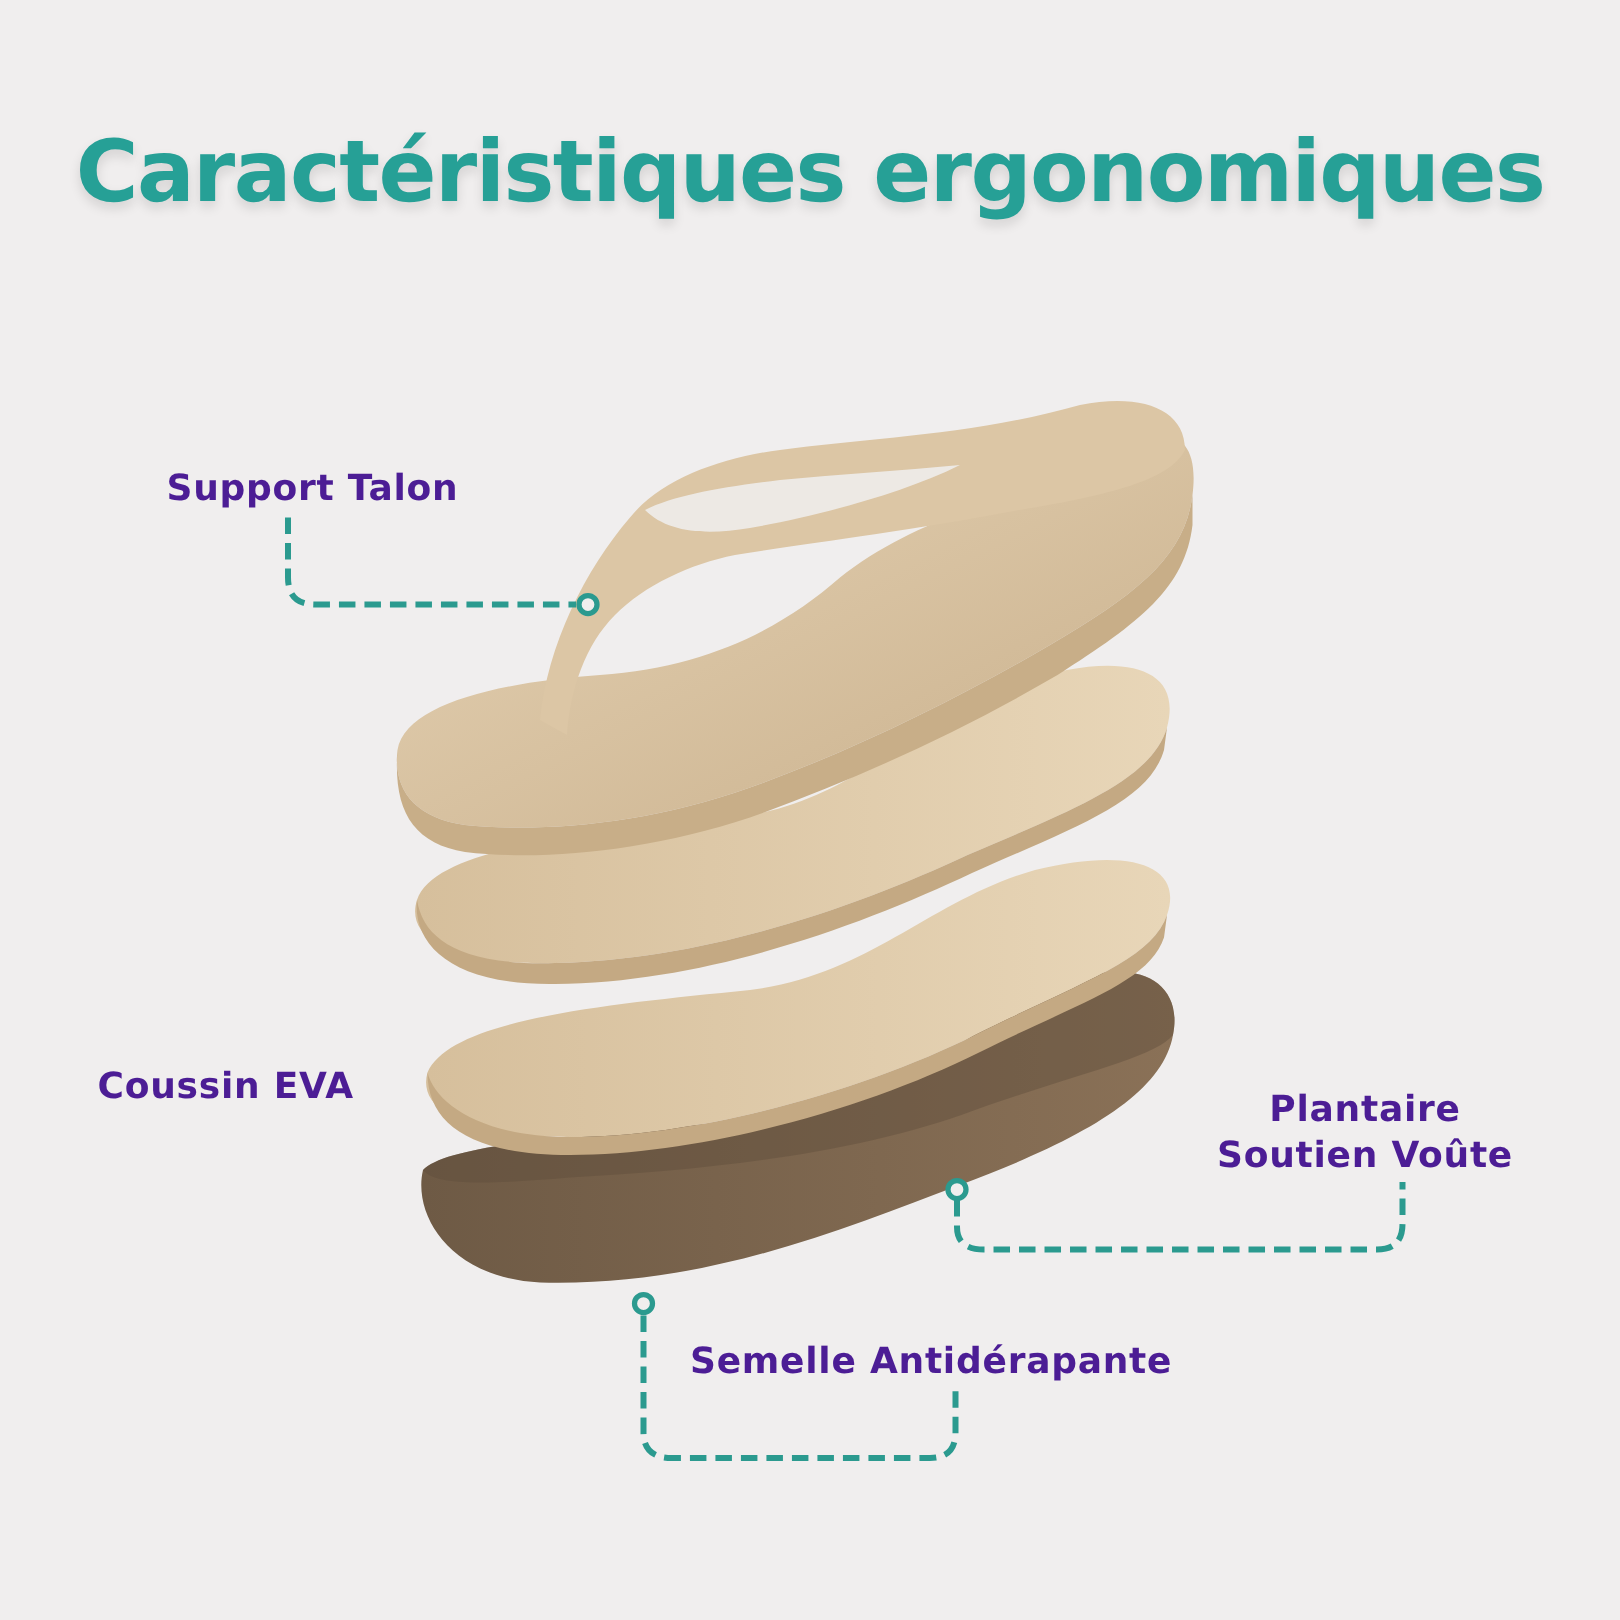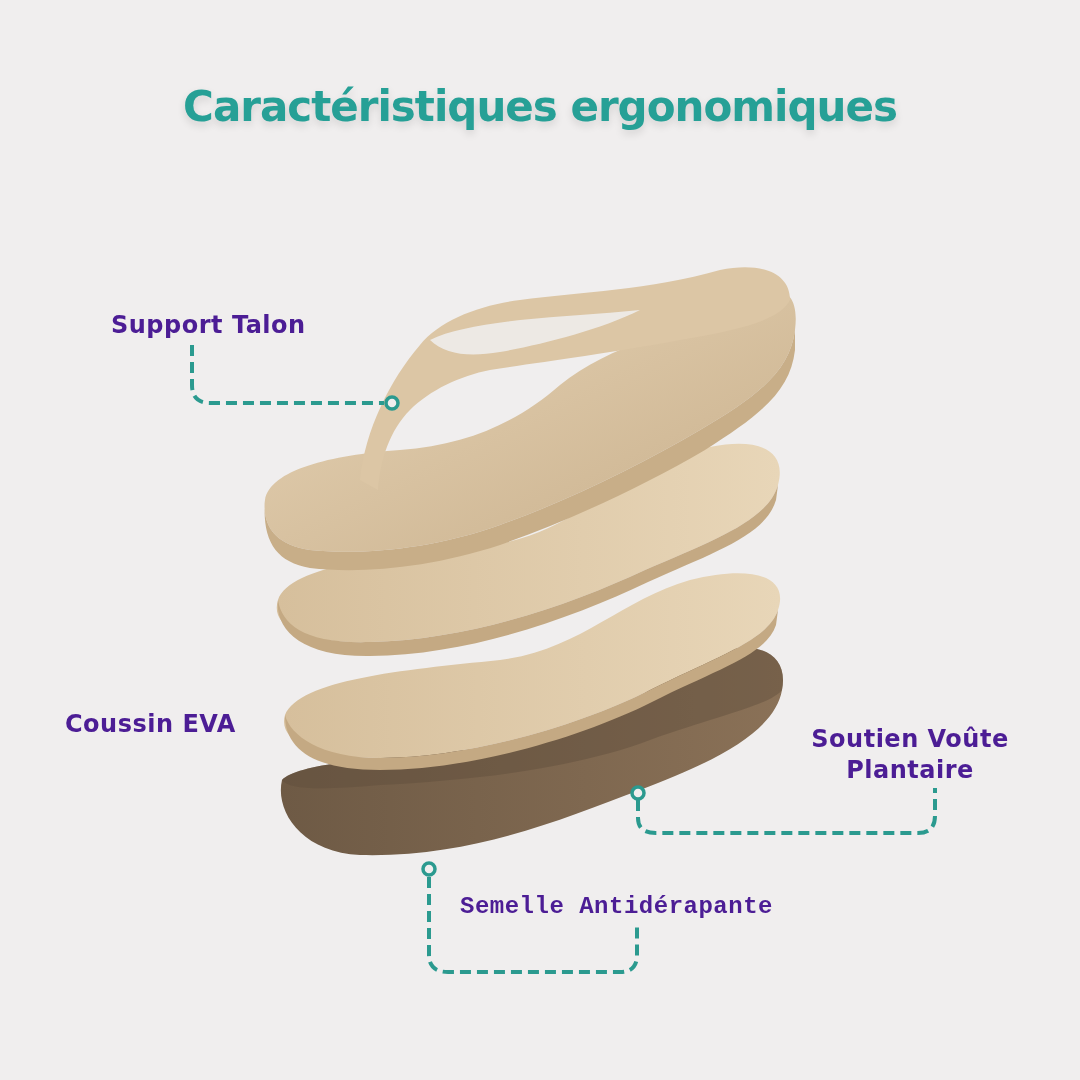--- a/index.html
+++ b/index.html
@@ -1,22 +1,22 @@
 <!DOCTYPE html>
 <html><head>
 <meta charset="utf-8">
 <style>
   html, body { margin:0; padding:0; }
   body { width:1080px; height:1080px; background:#f0eeee; position:relative; overflow:hidden; font-family:"DejaVu Sans", sans-serif; }
-  .title { position:absolute; left:0; top:82px; width:1080px; text-align:center; font-size:42px; font-weight:bold; color:#26a096; letter-spacing:-1px; text-shadow:0 4px 8px rgba(0,0,0,0.12); }
+  .title { position:absolute; left:0; top:82px; width:1080px; text-align:center; font-size:57px; font-weight:bold; color:#26a096; letter-spacing:-1px; text-shadow:0 4px 8px rgba(0,0,0,0.12); }
   .label { position:absolute; font-weight:bold; color:#4c1d95; font-size:24px; letter-spacing:0.5px; }
   .lbl-talon { left:111px; top:311px; }
   .lbl-eva { left:65px; top:710px; }
   .lbl-voute { left:790px; top:724px; width:240px; text-align:center; line-height:31px; }
-  .lbl-semelle { left:460px; top:893px;font-family:Liberation Mono, monospace; }
+  .lbl-semelle { left:460px; top:893px; }
   svg.art { position:absolute; left:0; top:0; }
 </style>
 </head>
 <body>
 
 <div class="title">Caractéristiques ergonomiques</div>
 
 <svg class="art" width="1080" height="1080" viewBox="0 0 1080 1080">
   <defs>
     <linearGradient id="gTop" x1="0" y1="0" x2="1" y2="1">
@@ -68,16 +68,16 @@
 
   <g fill="none" stroke="#2b9a8f" stroke-width="4" stroke-dasharray="11 6">
     <path d="M429,877 L429,955 Q429,972 448,972 L620,972 Q637,972 637,955 L637,925"></path>
   </g>
   <circle cx="429" cy="869" r="6" fill="#f0eeee" stroke="#2b9a8f" stroke-width="3.5"></circle>
 </svg>
 
 <div class="label lbl-talon">Support Talon</div>
 <div class="label lbl-eva">Coussin EVA</div>
 <div class="label lbl-voute">
+  <div>Plantaire</div>
   <div>Soutien Voûte</div>
-  <div>Plantaire</div>
 </div>
 <div class="label lbl-semelle">Semelle Antidérapante</div>
 
 </body></html>

